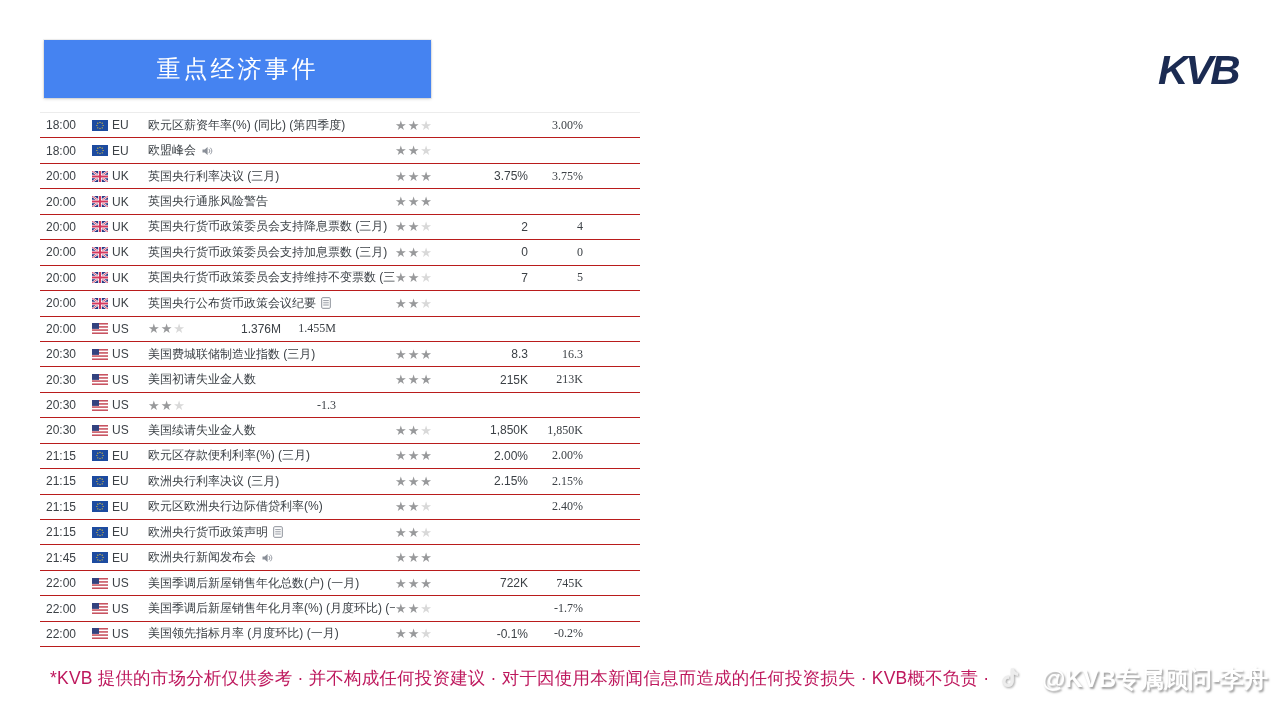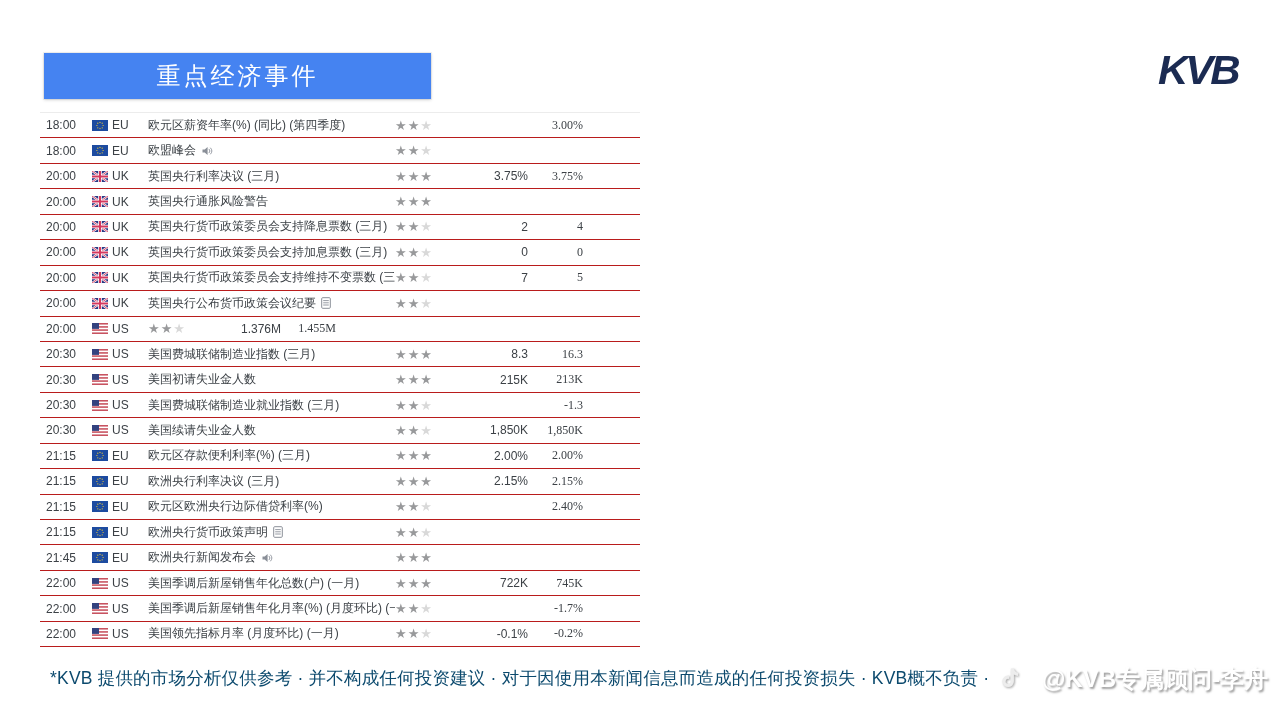--- a/index.html
+++ b/index.html
@@ -2,21 +2,21 @@
 <html><head>
 <meta charset="utf-8">
 <style>
   * { box-sizing: border-box; }
   html,body { margin:0; padding:0; }
   body {
     width:1280px; height:721px; background:#ffffff; position:relative; overflow:hidden;
     font-family:"Liberation Sans","DejaVu Sans",sans-serif;
   }
   .banner {
-    position:absolute; left:44px; top:53px; width:387px; height:46px;
+    position:absolute; left:44px; top:40px; width:387px; height:58px;
     background:#4583f1; display:flex; align-items:center; justify-content:center;
     box-shadow:0 1px 3px rgba(0,0,0,.18), 0 0 0 1px rgba(0,0,0,.05);
   }
   .banner-title { color:#ffffff; font-size:24px; letter-spacing:3px; }
   .logo {
     position:absolute; left:1158px; top:47px; font-size:42px; font-weight:800;
     font-style:italic; color:#1b2b52; letter-spacing:-3px; transform:scaleY(.95);
   }
   .events-table {
     position:absolute; left:40px; top:112px; width:600px;
@@ -32,21 +32,21 @@
   .c-country { width:36px; }
   .c-event { width:247px; display:flex; align-items:center; gap:5px; white-space:nowrap; overflow:hidden; }
   .c-stars { width:50px; font-size:13px; letter-spacing:1px; line-height:1; }
   .star { color:#d9d9d9; }
   .star.on { color:#98999b; }
   .c-val { text-align:right; font-variant-numeric:tabular-nums; }
   .c-forecast { width:83px; }
   .c-previous { width:55px;font-family:Liberation Serif, serif; }
   .ev-icon { flex:0 0 auto; }
   .disclaimer {
-    position:absolute; left:50px; top:666px; font-size:17.5px; color:#0c4a6e;
+    position:absolute; left:50px; top:666px; font-size:17.5px; color:#be185d;
     font-weight:500; letter-spacing:.2px; white-space:nowrap;
   }
   .watermark {
     position:absolute; right:12px; top:663px; display:flex; align-items:center; gap:21px;
     color:#ffffff; font-size:24px; font-weight:600; white-space:nowrap;
     text-shadow:1.5px 1.5px 2px rgba(110,110,110,.65);
   }
   .watermark svg { filter:drop-shadow(1.2px 1.2px 1px rgba(110,110,110,.6)); }
 </style>
 </head>
@@ -341,24 +341,20 @@
         <g fill="#c85360">
           <rect y="0" width="16" height="1.57"></rect>
             <rect y="3.14" width="16" height="1.57"></rect>
           <rect y="6.29" width="16" height="1.57"></rect>
             <rect y="9.43" width="16" height="1.57"></rect>
         </g>
         <rect width="7" height="5.9" fill="#33427f"></rect>
       </svg>
     </span>
     <span class="c-country">US</span>
-    <span class="c-event">
-      <span>美国费城联储制造业就业指数 (三月)</span>
-
-    </span>
     <span class="c-stars"><span class="star on">★</span><span class="star on">★</span><span class="star">★</span></span>
     <span class="c-val c-forecast"></span>
     <span class="c-val c-previous">-1.3</span>
   </div>
 
   <div class="row">
     <span class="c-time">20:30</span>
     <span class="c-flag">
 
       <svg width="16" height="11" viewBox="0 0 16 11">

